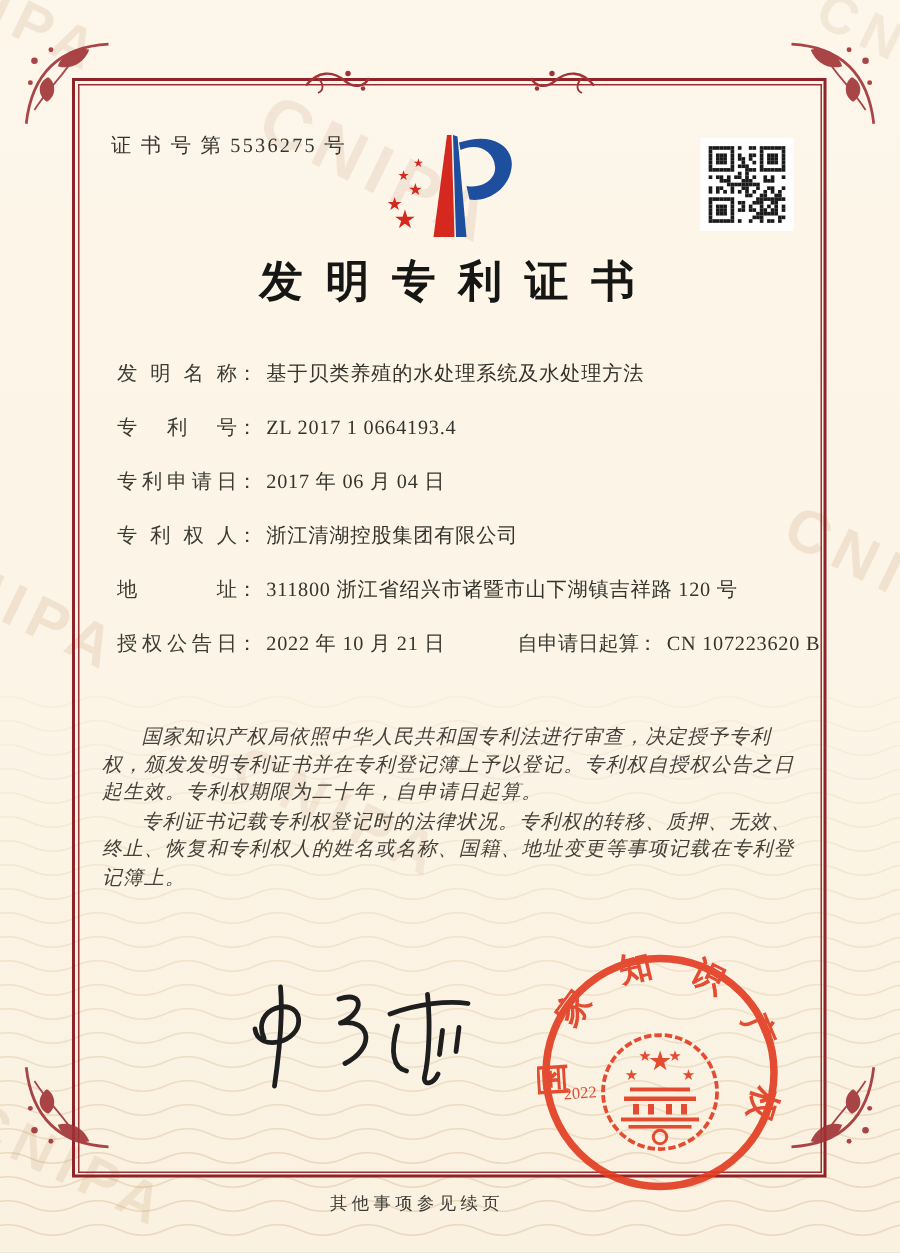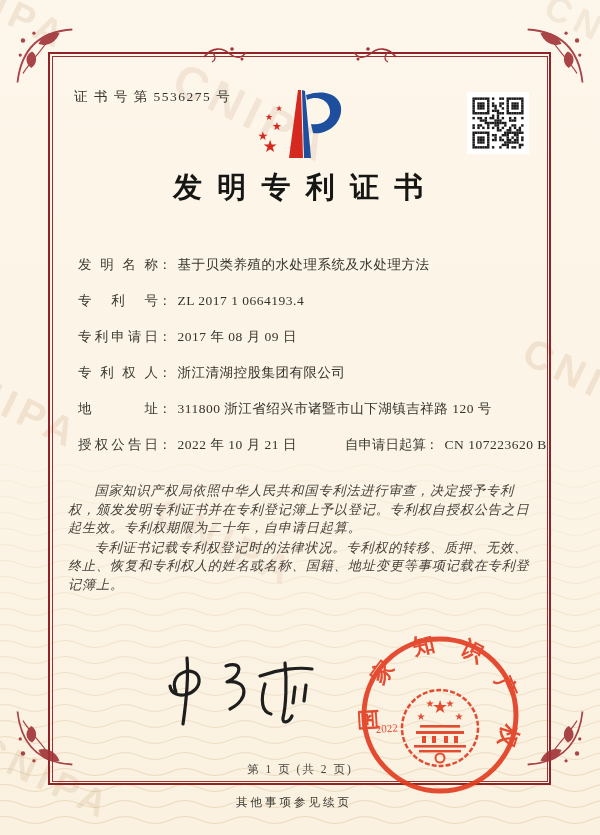--- a/index.html
+++ b/index.html
@@ -29,38 +29,38 @@
   .fl-br{left:524px;top:706px;transform:scale(-1,-1);}
   .border-orn{position:absolute;z-index:3;width:46px;height:20px;top:44px;}
   .bo-l{left:202px;} .bo-r{left:352px;transform:scaleX(-1);}
   
   .content{position:absolute;inset:0;z-index:4;}
   .certno{position:absolute;left:74px;top:88px;font-size:13.5px;letter-spacing:1.5px;color:#35342e;}
   .logo{position:absolute;left:246px;top:86px;}
   .qr{position:absolute;left:467px;top:92px;width:62px;height:62px;background:#fff;padding:3px;box-sizing:border-box;}
   .title{position:absolute;left:0;top:168px;width:600px;text-align:center;
          font-size:29px;font-weight:bold;letter-spacing:4px;color:#161614;}
-  .fields{position:absolute;left:78px;top:256px;width:470px;font-size:13.5px;color:#3c3b33;}
+  .fields{position:absolute;left:78px;top:240px;width:470px;font-size:13.5px;color:#3c3b33;}
   .row{height:36px;position:relative;white-space:nowrap;}
   .flabel{display:inline-block;width:80px;text-align:justify;text-align-last:justify;vertical-align:top;}
   .colon{display:inline-block;margin-right:6px;}
   .fvalue{color:#34332c;letter-spacing:.5px;}
   .pair2{position:absolute;left:267px;top:0;}
   .paras{position:absolute;left:68px;top:482px;width:466px;font-size:13.2px;line-height:18.5px;
          letter-spacing:.8px;color:#45413a;font-style:italic;}
   .paras p{margin:0 0 1px 0;text-indent:2em;}
   .director{position:absolute;left:88px;top:666px;font-size:14.5px;color:#2e2d27;}
   .director .dt{letter-spacing:6px;}
   .director .dn{margin-top:9px;letter-spacing:2px;}
   .signature{position:absolute;left:148px;top:652px;z-index:4;}
   .seal{position:absolute;left:358px;top:633px;z-index:5;opacity:.9;}
   .pageinfo{position:absolute;left:20px;top:762px;width:560px;text-align:center;
             font-size:11.5px;letter-spacing:2px;color:#4a4840;}
   .contnote{position:absolute;left:0;top:795px;width:556px;text-align:center;
-            font-size:11.5px;letter-spacing:3px;color:#3c3b33;padding-left:16px;}
+            font-size:11.5px;letter-spacing:3px;color:#3c3b33;}
 </style>
 </head>
 <body>
 
 <div class="page">
 
   <svg id="waves" width="600" height="835">
       <path d="M-10,468 q15,-7 30,0 t30,0 t30,0 t30,0 t30,0 t30,0 t30,0 t30,0 t30,0 t30,0 t30,0 t30,0 t30,0 t30,0 t30,0 t30,0 t30,0 t30,0 t30,0 t30,0 t30,0 t30,0 " stroke="#dec29a" stroke-width="1" fill="none" opacity="0.12"></path>
       <path d="M-10,484 q15,-7 30,0 t30,0 t30,0 t30,0 t30,0 t30,0 t30,0 t30,0 t30,0 t30,0 t30,0 t30,0 t30,0 t30,0 t30,0 t30,0 t30,0 t30,0 t30,0 t30,0 t30,0 t30,0 " stroke="#dec29a" stroke-width="1" fill="none" opacity="0.14"></path>
       <path d="M-10,500 q15,-7 30,0 t30,0 t30,0 t30,0 t30,0 t30,0 t30,0 t30,0 t30,0 t30,0 t30,0 t30,0 t30,0 t30,0 t30,0 t30,0 t30,0 t30,0 t30,0 t30,0 t30,0 t30,0 " stroke="#dec29a" stroke-width="1" fill="none" opacity="0.16"></path>
@@ -403,21 +403,21 @@
     <div class="title">发 明 专 利 证 书</div>
 
     <div class="fields">
       <div class="row">
         <span class="flabel">发明名称</span><span class="colon">：</span><span class="fvalue">基于贝类养殖的水处理系统及水处理方法</span>
       </div>
       <div class="row">
         <span class="flabel">专利号</span><span class="colon">：</span><span class="fvalue">ZL 2017 1 0664193.4</span>
       </div>
       <div class="row">
-        <span class="flabel">专利申请日</span><span class="colon">：</span><span class="fvalue">2017 年 08 月 09 日</span>
+        <span class="flabel">专利申请日</span><span class="colon">：</span><span class="fvalue">2017 年 06 月 04 日</span>
       </div>
       <div class="row">
         <span class="flabel">专利权人</span><span class="colon">：</span><span class="fvalue">浙江清湖控股集团有限公司</span>
       </div>
       <div class="row">
         <span class="flabel">地址</span><span class="colon">：</span><span class="fvalue">311800 浙江省绍兴市诸暨市山下湖镇吉祥路 120 号</span>
       </div>
       <div class="row">
         <span>
           <span class="flabel">授权公告日</span><span class="colon">：</span><span class="fvalue">2022 年 10 月 21 日</span>
@@ -440,21 +440,20 @@
         <path d="M39,6 C41,28 37,58 35,72"></path>
         <path d="M78,14 C96,8 94,24 79,30 C100,27 102,47 82,57"></path>
         <path d="M112,24 C131,17 151,15 164,17"></path>
         <path d="M137,11 C139,30 138,54 135,66 C134,72 141,71 144,64"></path>
         <path d="M117,32 C112,49 114,60 123,62"></path>
         <path d="M147,35 L145,51"></path>
         <path d="M158,33 L156,49"></path>
       </g>
     </svg>
 
-    <div class="pageinfo">第 1 页 (共 2 页)</div>
     <div class="contnote">其他事项参见续页</div>
   </div>
 
   <svg class="seal" width="164" height="164" viewBox="0 0 164 164">
     <defs>
       <path id="sealArc" d="M 24,110 A 64.4 64.4 0 1 1 140,110"></path>
     </defs>
     <circle cx="82" cy="82" r="76" fill="none" stroke="#e23b20" stroke-width="5"></circle>
     <text font-size="22" font-weight="bold" fill="#e23b20">
       <textPath href="#sealArc" startOffset="14" textLength="292" lengthAdjust="spacing">国家知识产权局</textPath>

